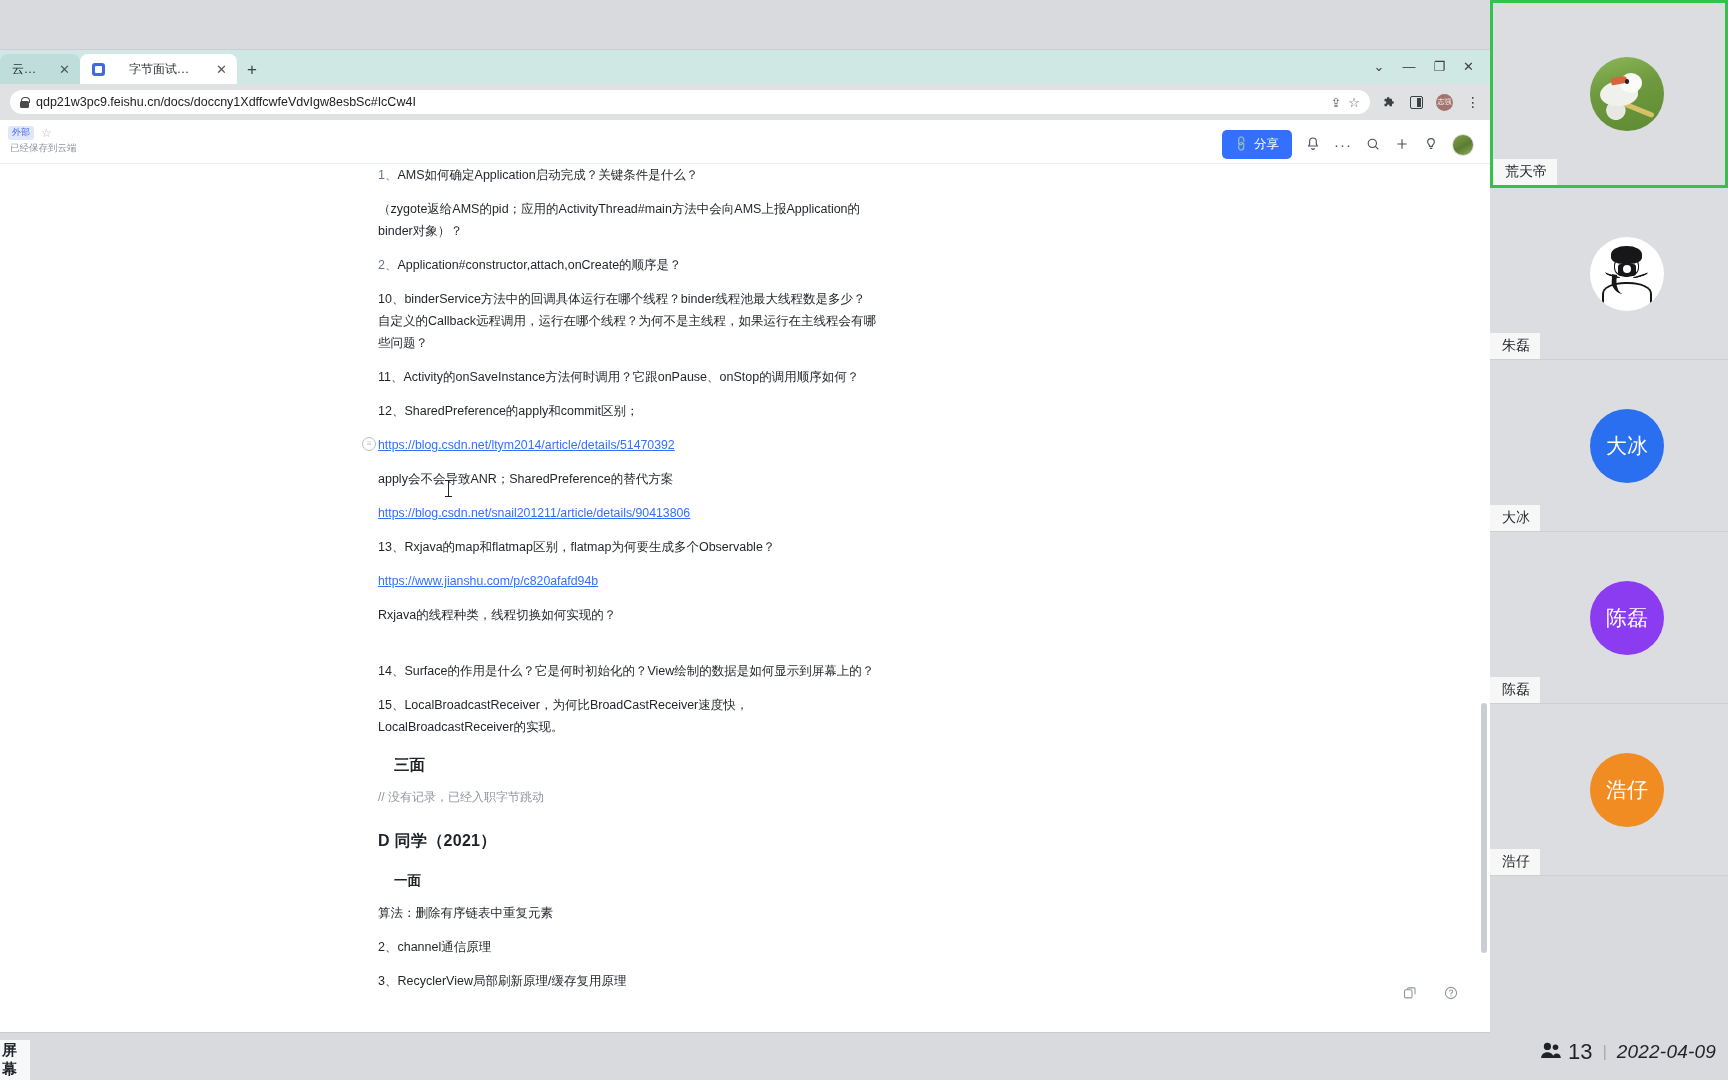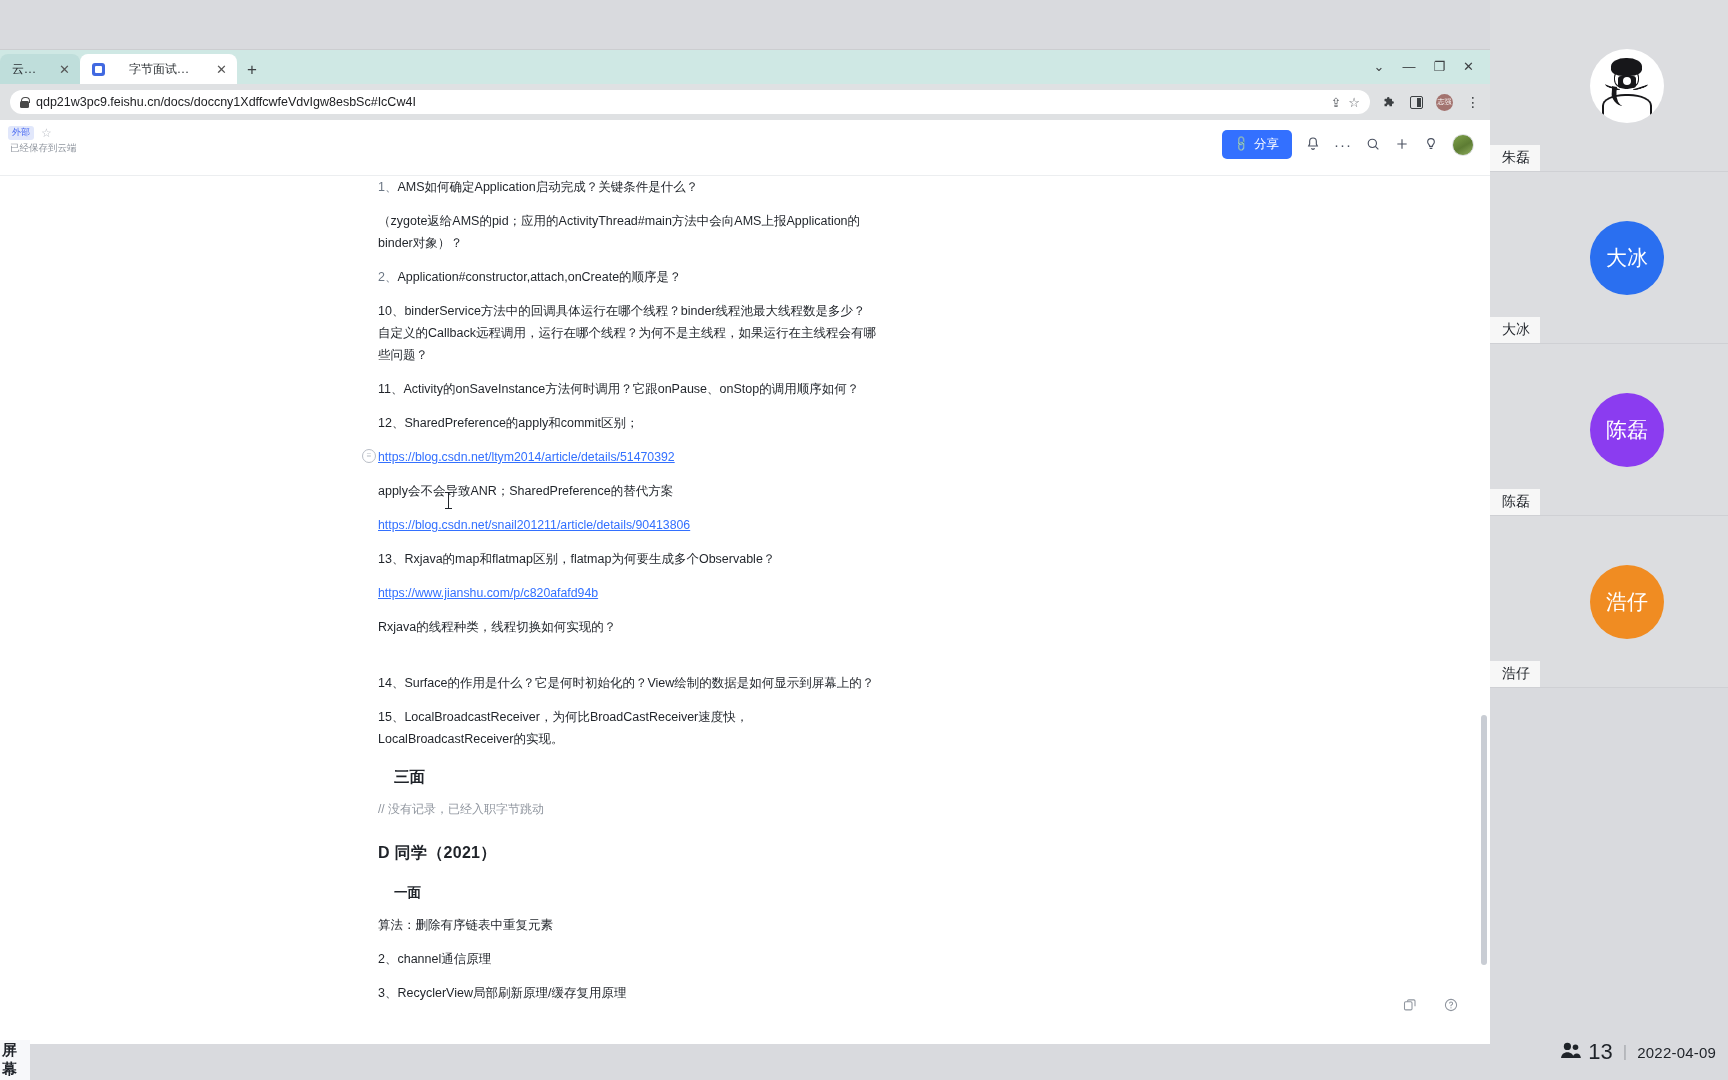--- a/index.html
+++ b/index.html
@@ -84,21 +84,21 @@
     width: 17px; height: 17px; border-radius: 50%;
     background: #a3736f; color: #fff; font-size: 7px;
     display: flex; align-items: center; justify-content: center;
   }
   .kebab { font-size: 14px; color: #3c4043; letter-spacing: 0; line-height: 1; }
 
   
   .docapp { position: relative; height: 912px; background: #fff; }
 
   .doc-topbar {
-    height: 56px; display: flex; align-items: flex-start; justify-content: space-between;
+    height: 44px; display: flex; align-items: flex-start; justify-content: space-between;
     padding: 6px 16px 0 8px; border-bottom: 1px solid #eceef0;
   }
   .doc-meta { display: flex; flex-direction: column; gap: 2px; }
   .doc-meta-row1 { display: flex; align-items: center; gap: 7px; }
   .badge-ext {
     background: #e1e7fb; color: #4e6ef2; font-size: 9px; padding: 1px 4px;
     border-radius: 3px; line-height: 1.3;
   }
   .star-ico { color: #b7bbc2; font-size: 12px; line-height: 1; }
   .saved-text { font-size: 9.5px; color: #8f959e; padding-left: 2px; }
@@ -237,21 +237,21 @@
 
   
   .rail-footer {
     position: absolute; left: 0; bottom: 0; width: 238px; height: 56px;
     background: #d9dade; display: flex; align-items: center; justify-content: flex-end;
     gap: 10px; padding-right: 12px; color: #1f2329; font-size: 19px;
   }
   .people-ico { display: flex; align-items: center; gap: 6px; font-size: 22px; }
   .people-glyph { font-size: 17px; }
   .rail-div { color: #a9abb0; font-size: 17px; }
-  .rail-date { font-size: 15px; letter-spacing: .2px; }
+  .rail-date { font-size: 19px; letter-spacing: .2px; font-style: italic; }
 </style>
 </head>
 <body>
 
 <div id="root">
 
   <div class="desktop-bg"></div>
 
   <div class="browser">
 
@@ -380,20 +380,30 @@
               </svg>
           </span>
         </div>
       </div>
     </div>
   </div>
 
   <div class="screen-chip">屏幕</div>
 
   <div class="rail" id="rail">
+    <div class="tile first" style="border-color: rgb(54, 194, 74);">
+        <div class="av-photo bird">
+          <span class="bird-stick"></span>
+          <span class="bird-body"></span>
+          <span class="bird-head"></span>
+          <span class="bird-beak"></span>
+          <span class="bird-eye"></span>
+        </div>
+        <div class="tile-name">荒天帝</div>
+      </div>
       <div class="tile">
         <div class="av-photo sketch">
           <span class="sk-body"></span>
           <span class="sk-strap"></span>
           <span class="sk-arm-l"></span>
           <span class="sk-arm-r"></span>
           <span class="sk-face"></span>
           <span class="sk-hair"></span>
           <span class="sk-cam"></span>
           <span class="sk-lens"></span>

